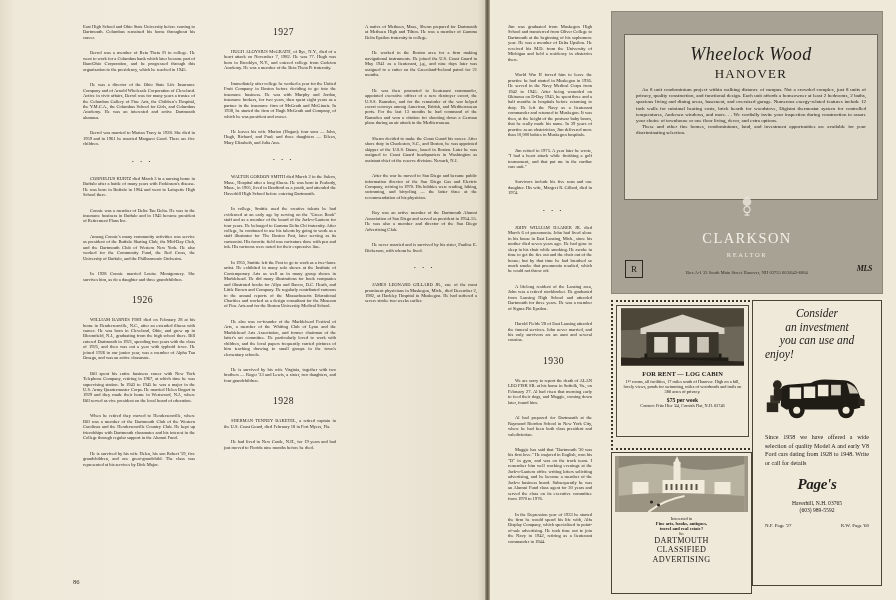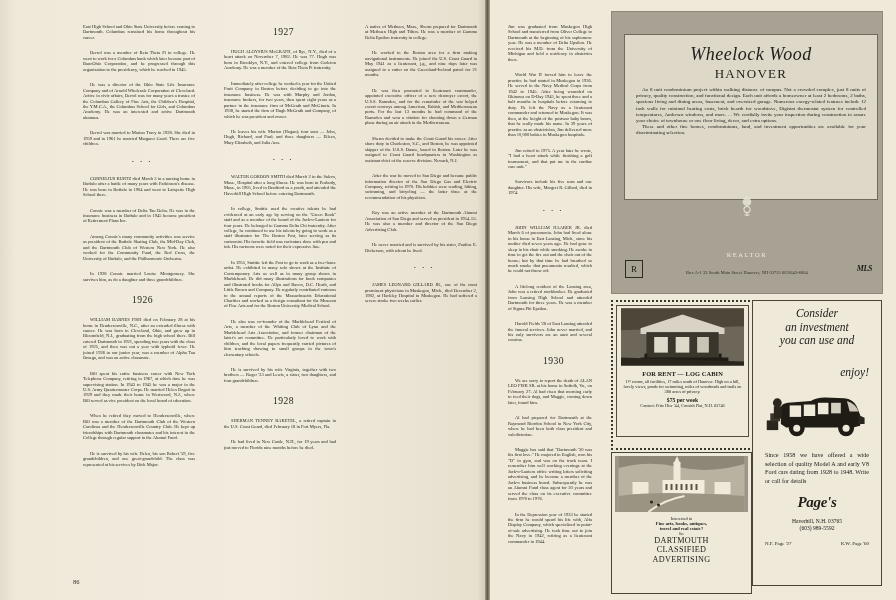--- a/index.html
+++ b/index.html
@@ -86,21 +86,21 @@
   #ad-classified .photo{height:56px;background:#9d9687;position:relative;overflow:hidden;}
   #ad-classified .c1{text-align:center;font-size:4.3px;margin-top:4px;}
   #ad-classified .c2{text-align:center;font-size:4.6px;font-weight:bold;line-height:5.4px;}
   #ad-classified .see{text-align:center;font-size:3.8px;}
   #ad-classified .big{text-align:center;font-size:8.2px;line-height:9.6px;letter-spacing:0.3px;}
 
   
   #ad-pages{left:752px;top:300px;width:130px;height:286px;
      border:1px solid #4a4438;background:#efe9da;padding:6px 12px;box-sizing:border-box;}
   #ad-pages .hdr{font-style:italic;font-size:11.5px;line-height:13.5px;text-align:center;}
-  #ad-pages .hdr .l3{text-align:right;margin-top:18px;}
+  #ad-pages .hdr .l3{text-align:left;}
   #ad-pages .car{height:62px;margin:6px 0 4px;position:relative;}
   #ad-pages .body{font-size:6.1px;line-height:8.5px;text-align:justify;}
   #ad-pages .logo{font-style:italic;font-weight:bold;font-size:15px;text-align:center;
      margin:9px 0 7px;letter-spacing:-0.3px;}
   #ad-pages .addr{text-align:center;font-size:5.6px;line-height:7px;}
   #ad-pages .names{display:flex;justify-content:space-between;font-size:5px;margin-top:9px;}
 </style>
 </head>
 <body>
 
@@ -180,20 +180,21 @@
         <p>An 8 unit condominium project within walking distance of campus. Not a crowded complex, just 8 units of privacy, quality construction, and functional design. Each unit affords a homeowner at least 2 bedrooms, 2 baths, spacious living and dining areas, basement, and oversized garage. Numerous energy-related features include 12 inch walls for minimal heating costs, brick hearth for woodstove, Digistat thermostat system for controlled temperatures, Andersen windows, and more. . . We cordially invite your inspection during construction to assure your choice of townhouse or one floor living, decor, and extra options.</p>
         <p>These and other fine homes, condominiums, land, and investment opportunities are available for your discriminating selection.</p>
       </div>
     </div>
     <svg class="crest" viewBox="0 0 20 24">
       <path d="M10 1 C6 4 4 7 6 10 C7.5 12.2 10 11 10 13 C10 11 12.5 12.2 14 10 C16 7 14 4 10 1 Z" fill="#e8e3d7" opacity="0.85"></path>
       <circle cx="10" cy="16" r="3.4" fill="none" stroke="#e8e3d7" stroke-width="1.2"></circle>
       <path d="M10 19.2 L10 23" stroke="#e8e3d7" stroke-width="1.2"></path>
       <path d="M7.2 22 L12.8 22" stroke="#e8e3d7" stroke-width="1.2"></path>
     </svg>
+    <div class="rc2">CLARKSON</div>
     <div class="realtor">REALTOR</div>
     <div class="realtor-logo">
       <span>R</span>
     </div>
     <div class="addr">Box A-1  33 South Main Street   Hanover, NH 03755   603/643-6004</div>
     <div class="mls">MLS</div>
   </div>
 
   <div class="ad" id="ad-cabin">
     <div class="frame">

